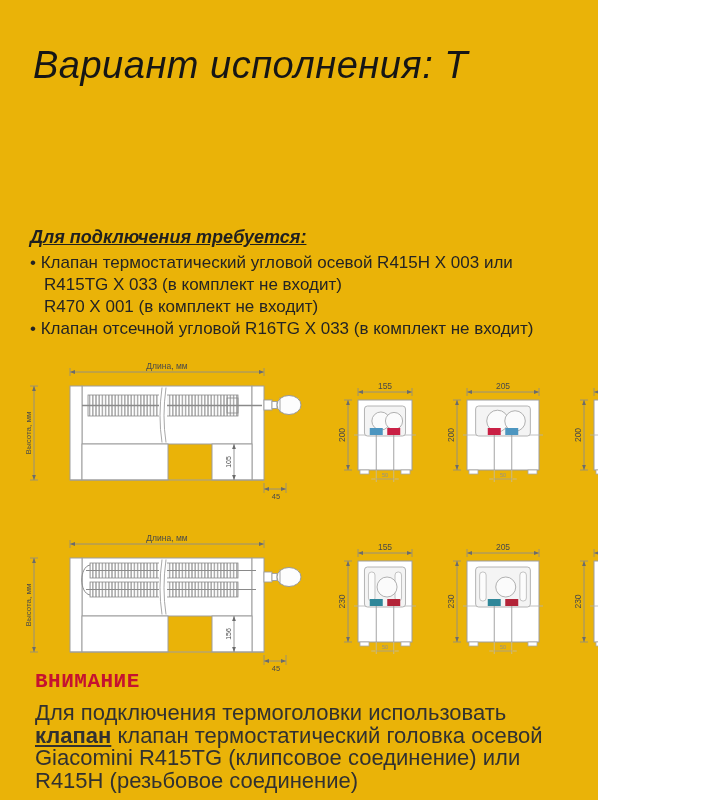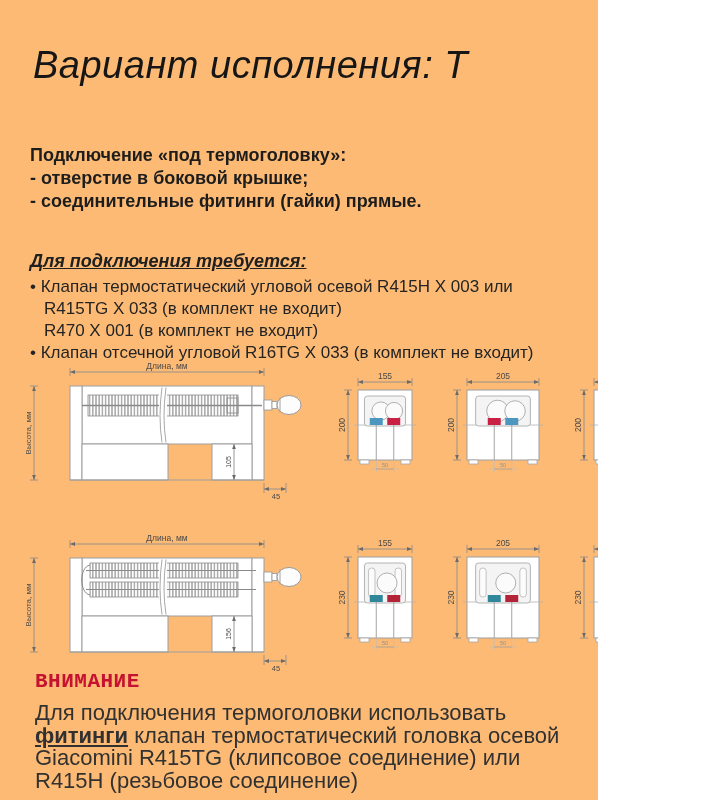--- a/index.html
+++ b/index.html
@@ -1,40 +1,40 @@
 <!DOCTYPE html>
 <html><head>
 <meta charset="utf-8">
 <style>
   html,body{margin:0;padding:0;background:#ffffff;}
   .page{
     position:relative;width:598px;height:800px;overflow:hidden;
-    background:#fdba74;color:#1c1c1c;
+    background:#eab308;color:#1c1c1c;
     font-family:"Liberation Sans",sans-serif;
   }
   .title{
     position:absolute;left:33px;top:44px;
     font-size:38px;font-style:italic;font-weight:400;color:#161616;
     letter-spacing:0.5px;white-space:nowrap;
   }
   .intro{
     position:absolute;left:30px;top:144px;
     font-size:18px;font-weight:700;line-height:23px;color:#1d1d1d;
   }
   .reqs{
     position:absolute;left:30px;top:226px;
     font-size:17px;line-height:22px;color:#242424;
   }
   .reqs .head{
     font-style:italic;font-weight:700;text-decoration:underline;
-    font-size:18px;margin-bottom:4px;color:#202020;margin-top:24px;
+    font-size:18px;margin-bottom:4px;color:#202020;
   }
   .reqs .cont{padding-left:14px;}
   .diag-row{
-    position:absolute;left:24px;display:flex;align-items:center;
+    position:absolute;left:24px;display:flex;align-items:flex-end;
   }
   .diag-row.r1{top:362px;}
   .diag-row.r2{top:534px;}
   .diag-row svg{flex:0 0 auto;display:block;}
   .diag-row svg + svg{margin-left:16px;}
   .diag-row svg.cs + svg.cs{margin-left:21px;}
   svg text{font-family:"Liberation Sans",sans-serif;}
   .warn-title{
     position:absolute;left:35px;top:670px;
     font-size:21px;font-weight:700;letter-spacing:0.5px;
@@ -45,25 +45,20 @@
   }
   .warn-text .emph{font-weight:700;text-decoration:underline;}
 </style>
 </head>
 <body>
 
 <div class="page">
 
   <div class="title">Вариант исполнения: Т</div>
 
-  <div class="intro">
-    <div>Подключение «под термоголовку»:</div>
-    <div>- отверстие в боковой крышке;</div>
-    <div>- соединительные фитинги (гайки) прямые.</div>
-  </div>
 
   <div class="reqs">
     <div class="head">Для подключения требуется:</div>
     <div>• Клапан термостатический угловой осевой R415H X 003 или</div>
     <div class="cont">R415TG X 033 (в комплект не входит)</div>
     <div class="cont">R470 X 001 (в комплект не входит)</div>
     <div>• Клапан отсечной угловой R16TG X 033 (в комплект не входит)</div>
   </div>
 
   <div class="diag-row r1">
@@ -351,18 +346,18 @@
         <polygon points="16,18 14.1,23 17.9,23" fill="#6b6b6b"></polygon>
         <polygon points="16,99 14.1,94 17.9,94" fill="#6b6b6b"></polygon>
         <text x="13" y="58.5" font-size="8.5" fill="#4a4a4a" text-anchor="middle" transform="rotate(-90 13 58.5)">230</text>
       </svg>
     </div>
 
   <div class="warn-title" style="color: rgb(197, 18, 48); font-family: Liberation Mono, monospace;">ВНИМАНИЕ</div>
 
   <div class="warn-text">
     <div>Для подключения термоголовки использовать</div>
-    <div><span class="emph">фитинги</span><span> клапан термостатический головка осевой</span></div>
+    <div><span class="emph">клапан</span><span> клапан термостатический головка осевой</span></div>
     <div>Giacomini R415TG (клипсовое соединение) или</div>
     <div>R415H (резьбовое соединение)</div>
   </div>
 
 </div>
 
 </body></html>

